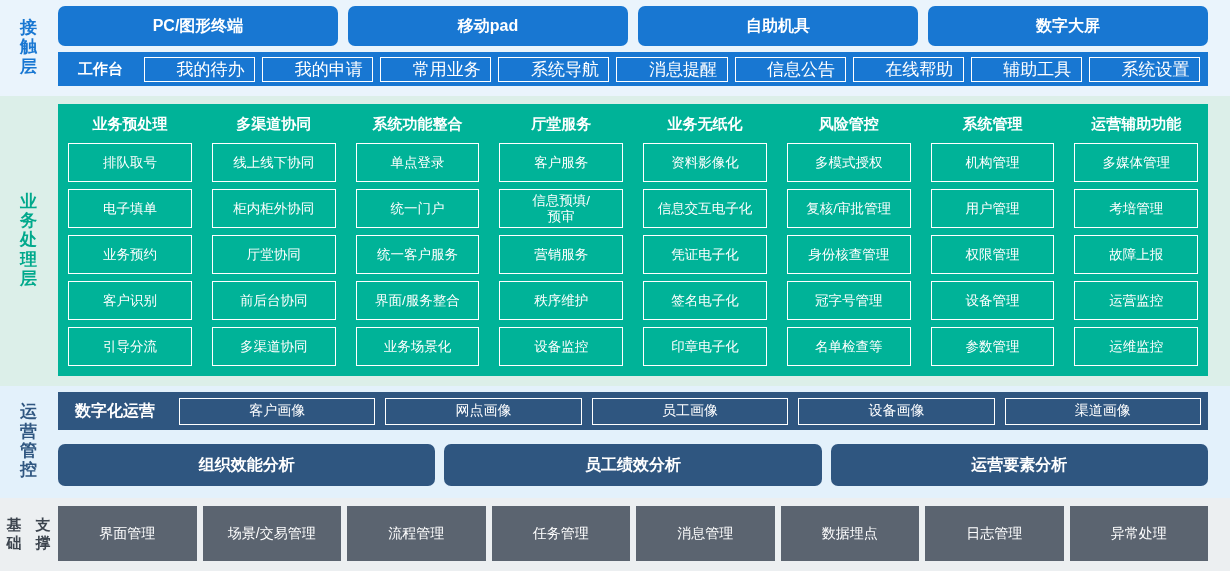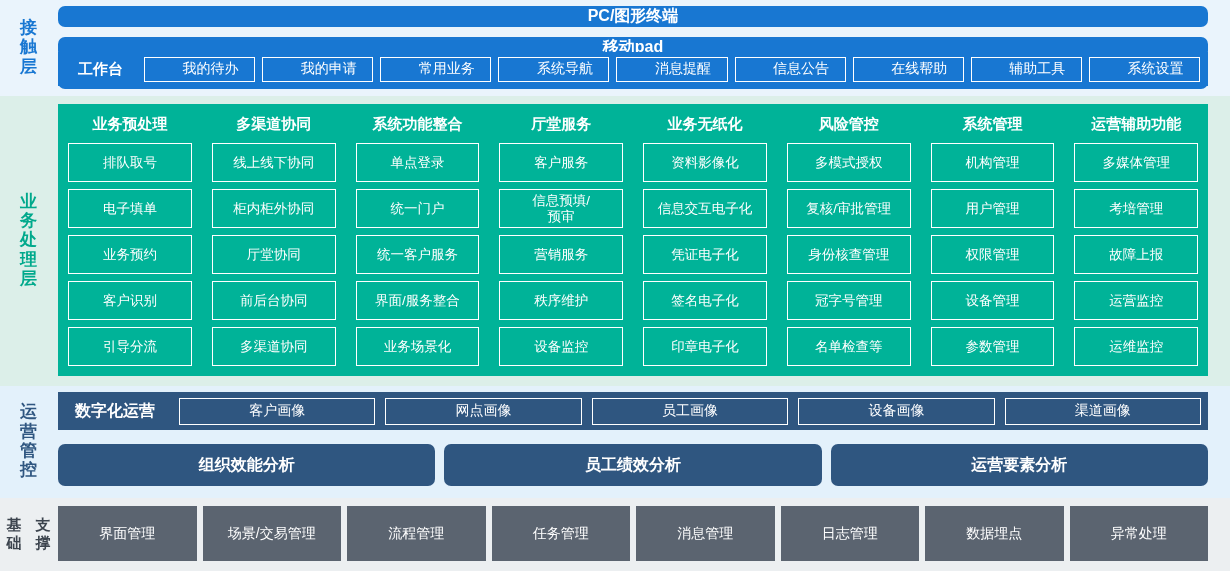--- a/index.html
+++ b/index.html
@@ -19,37 +19,37 @@
     font-weight: bold; font-size: 17px; line-height: 1.14;
     text-align: center; letter-spacing: 1px;
   }
   .band-label .vtext { display: block; }
   .band-body { flex: 1 1 auto; display: flex; flex-direction: column; }
 
   
   .band-contact { background: #eaf4fc; height: 96px; padding: 6px 0 8px 0; }
   .band-contact .band-label { color: #1877d2; }
   .contact-body { padding-right: 22px; gap: 6px; }
-  .contact-cards { display: flex; gap: 10px; height: 40px; flex-direction: column; }
+  .contact-cards { display: flex; gap: 10px; height: 40px; }
   .contact-card {
     flex: 1 1 0; background: #1877d2; border-radius: 7px;
     color: #fff; font-weight: bold; font-size: 16px;
     display: flex; align-items: center; justify-content: center;
   }
   .contact-bar {
     background: #1877d2; height: 34px; display: flex; align-items: center;
     padding: 0 8px; gap: 7px;
   }
   .contact-bar-title {
     color: #fff; font-weight: bold; font-size: 15px;
     padding: 0 14px 0 12px; white-space: nowrap;
   }
   .contact-chip {
     flex: 1 1 0; height: 25px; border: 1px solid #ffffff;
-    color: #fff; font-size: 14px;
+    color: #fff; font-size: 17px;
     display: flex; align-items: center; justify-content: center;
     white-space: nowrap;
     padding-left: 22px;
   }
 
   
   .band-biz { background: #dcefe9; height: 290px; padding: 8px 0 10px 0; }
   .band-biz .band-label { color: #00a98c; font-size: 17px; }
   .biz-body { flex-direction: row; gap: 0; padding-right: 22px; }
   .biz-col {
@@ -250,20 +250,20 @@
         <br>
       <span>支撑</span>
     </div>
     <div class="band-body base-body">
       <div class="base-row">
         <div class="base-cell">界面管理</div>
         <div class="base-cell">场景/交易管理</div>
         <div class="base-cell">流程管理</div>
         <div class="base-cell">任务管理</div>
         <div class="base-cell">消息管理</div>
+        <div class="base-cell">数据埋点</div>
         <div class="base-cell">日志管理</div>
-        <div class="base-cell">数据埋点</div>
         <div class="base-cell">异常处理</div>
       </div>
     </div>
   </section>
 
 </div>
 
 </body></html>

